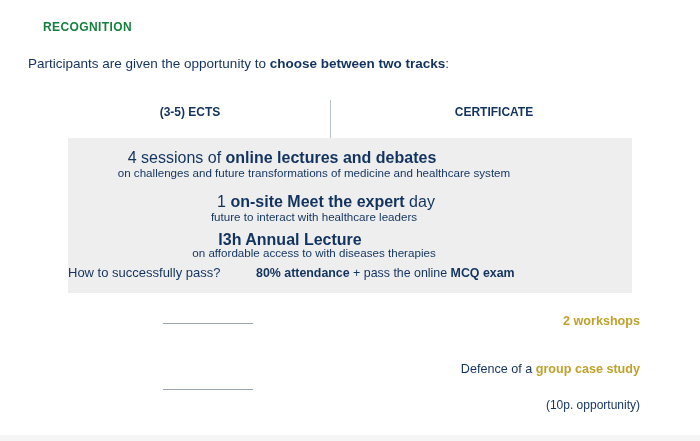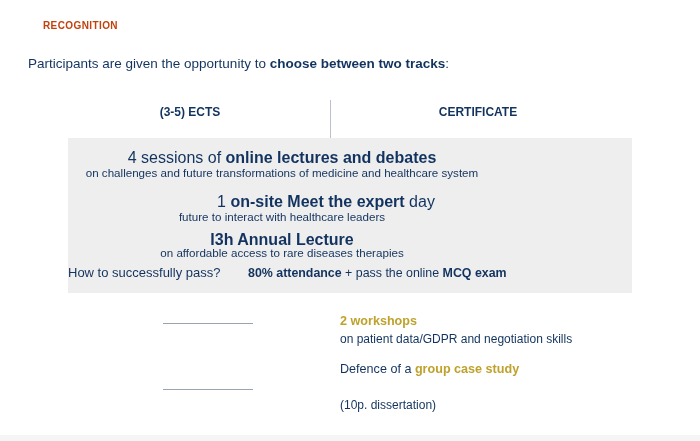--- a/index.html
+++ b/index.html
@@ -18,24 +18,24 @@
   .slide {
     position: relative;
     width: 700px;
     height: 441px;
     box-sizing: border-box;
   }
   .title {
     position: absolute;
     left: 43px;
     top: 20px;
-    font-size: 10px;
+    font-size: 12px;
     font-weight: bold;
     letter-spacing: 0.4px;
-    color: #c2410c;
+    color: #15803d;
   }
   .subtitle {
     position: absolute;
     left: 28px;
     top: 56px;
     font-size: 13.5px;
     color: #12335f;
     font-weight: normal;
   }
   .subtitle b {
@@ -53,21 +53,21 @@
     font-size: 12px;
     font-weight: bold;
     color: #12335f;
     text-align: center;
   }
   .col-head.left {
     left: 60px;
     width: 260px;
   }
   .col-head.right {
-    left: 328px;
+    left: 344px;
     width: 300px;
   }
   .divider {
     position: absolute;
     left: 330px;
     top: 100px;
     width: 1px;
     height: 50px;
     background: #b9c2cd;
   }
@@ -85,46 +85,47 @@
     text-align: center;
     font-size: 16px;
     color: #12335f;
     line-height: 1.25;
   }
   .band-line b {
     font-weight: bold;
   }
   .band-line.sub {
     font-size: 11.6px;
+    padding-left: 32px;
   }
   .l1 { top: 148px; }
   .l2 { top: 166px; }
   .l3 { top: 192px; margin-left: 44px; }
   .l4 { top: 210px; }
-  .l5 { top: 230px; }
+  .l5 { top: 230px; padding-left: 8px; }
   .l6 { top: 246px; }
 
   .pass-row {
     position: absolute;
     left: 68px;
     top: 265px;
     width: 564px;
     font-size: 12.6px;
     color: #12335f;
   }
   .pass-q {
     position: absolute;
     left: 0px;
     top: 0px;
     font-size: 13px;
     color: #12335f;
   }
   .pass-a {
     position: absolute;
-    left: 180px;
+    left: 188px;
     top: 1px;
     font-size: 12.4px;
     color: #12335f;
   }
   .pass-a b {
     font-weight: bold;
   }
 
   .rule {
     position: absolute;
@@ -132,21 +133,21 @@
     background: #9aa5b1;
     width: 90px;
   }
   .rule1 { left: 163px; top: 323px; }
   .rule2 { left: 163px; top: 389px; }
 
   .right-block {
     position: absolute;
     left: 340px;
     width: 300px;
-    text-align: left;
+    text-align: right;
     color: #12335f;
   }
   .rb-1 { top: 314px; }
   .rb-2 { top: 332px; }
   .rb-3 { top: 362px; }
   .rb-4 { top: 398px; }
   .rb-1, .rb-3 { font-size: 12.6px; }
   .rb-2, .rb-4 { font-size: 12px; }
   .gold {
     color: #bfa22c;
@@ -179,30 +180,29 @@
 
   <div class="grey-band"></div>
 
   <div class="band-line l1"><span>4 sessions of </span><b>online lectures and debates</b></div>
   <div class="band-line sub l2">on challenges and future transformations of medicine and healthcare system</div>
 
   <div class="band-line l3"><span>1 </span><b>on-site Meet the expert</b><span> day</span></div>
   <div class="band-line sub l4">future to interact with healthcare leaders</div>
 
   <div class="band-line l5"><b>I3h Annual Lecture</b></div>
-  <div class="band-line sub l6">on affordable access to rare diseases therapies</div>
+  <div class="band-line sub l6">on affordable access to with diseases therapies</div>
 
   <div class="pass-row">
     <div class="pass-q">How to successfully pass?</div>
     <div class="pass-a"><b>80% attendance</b><span> + pass the online </span><b>MCQ exam</b></div>
   </div>
 
   <div class="rule rule1"></div>
   <div class="rule rule2"></div>
 
   <div class="right-block rb-1"><span class="gold">2 workshops</span></div>
-  <div class="right-block rb-2">on patient data/GDPR and negotiation skills</div>
 
   <div class="right-block rb-3"><span>Defence of a </span><span class="gold">group case study</span></div>
-  <div class="right-block rb-4">(10p. dissertation)</div>
+  <div class="right-block rb-4">(10p. opportunity)</div>
 
   <div class="bottom-bar"></div>
 </div>
 
 </body></html>

